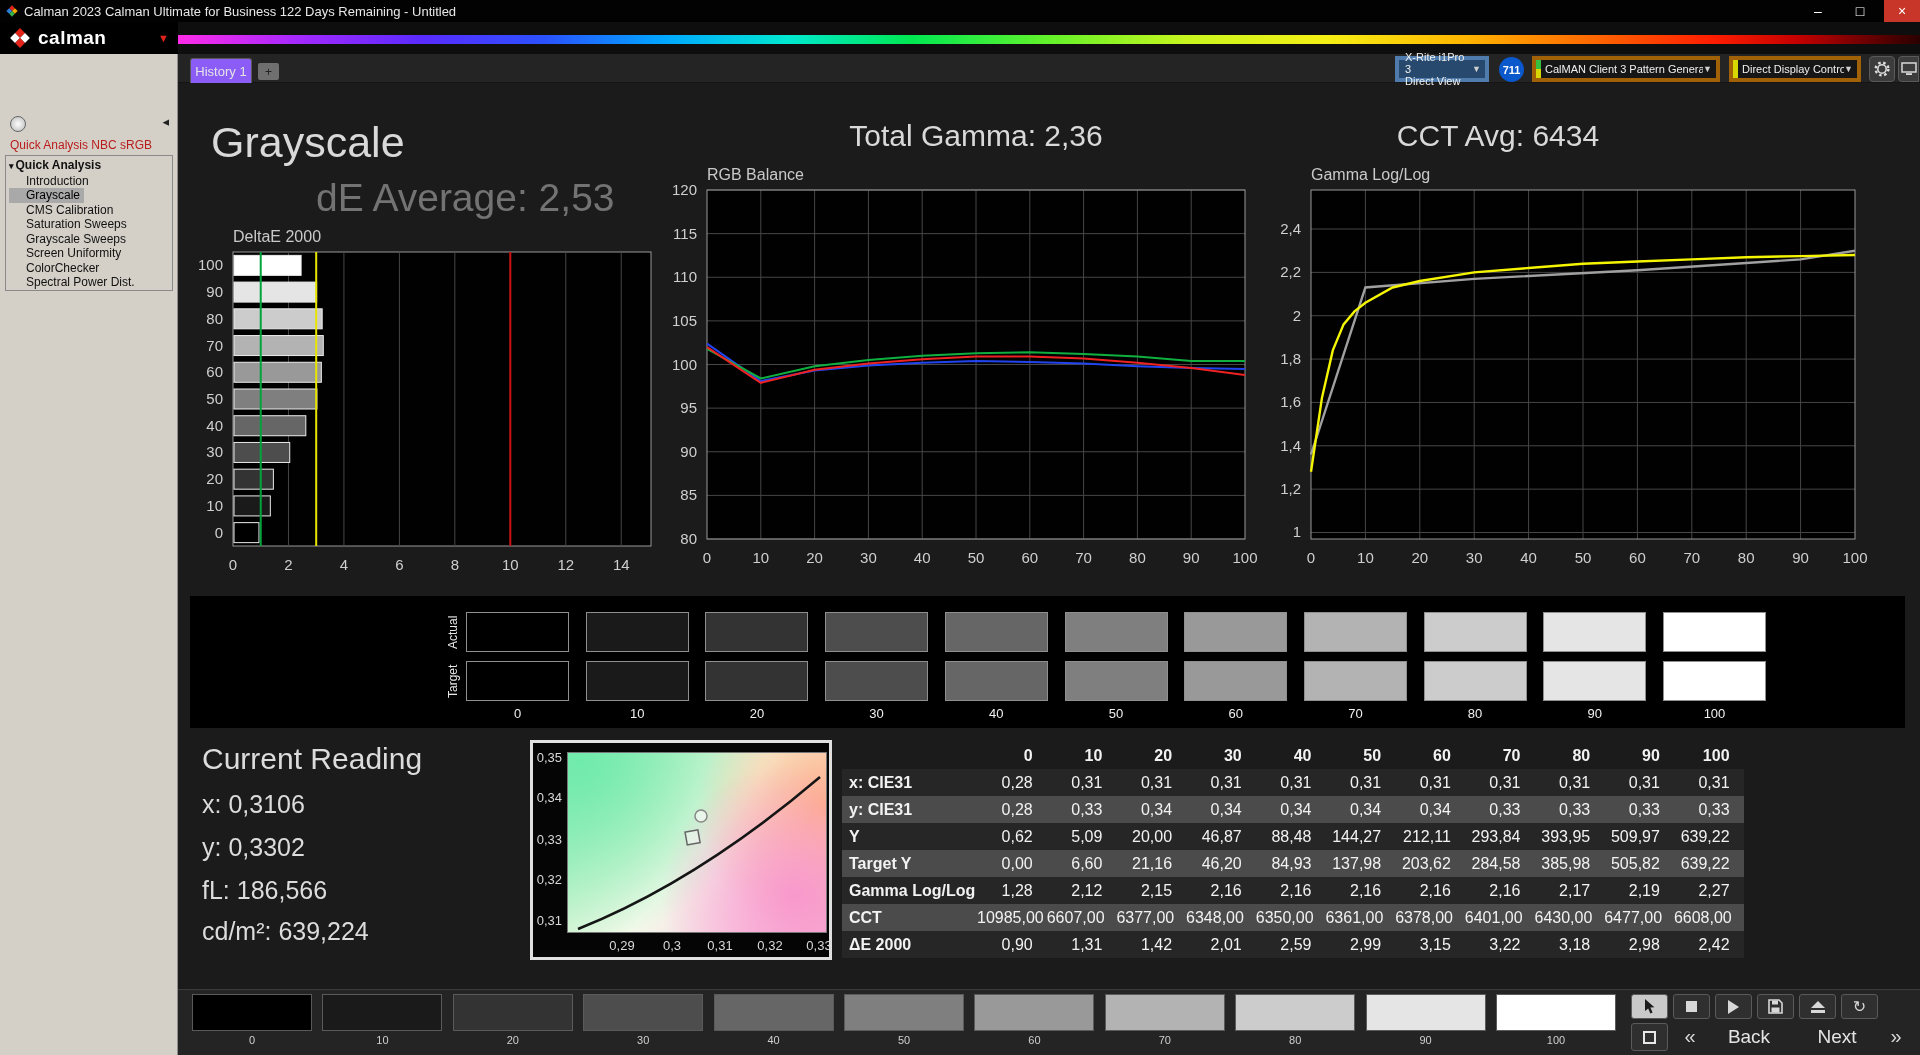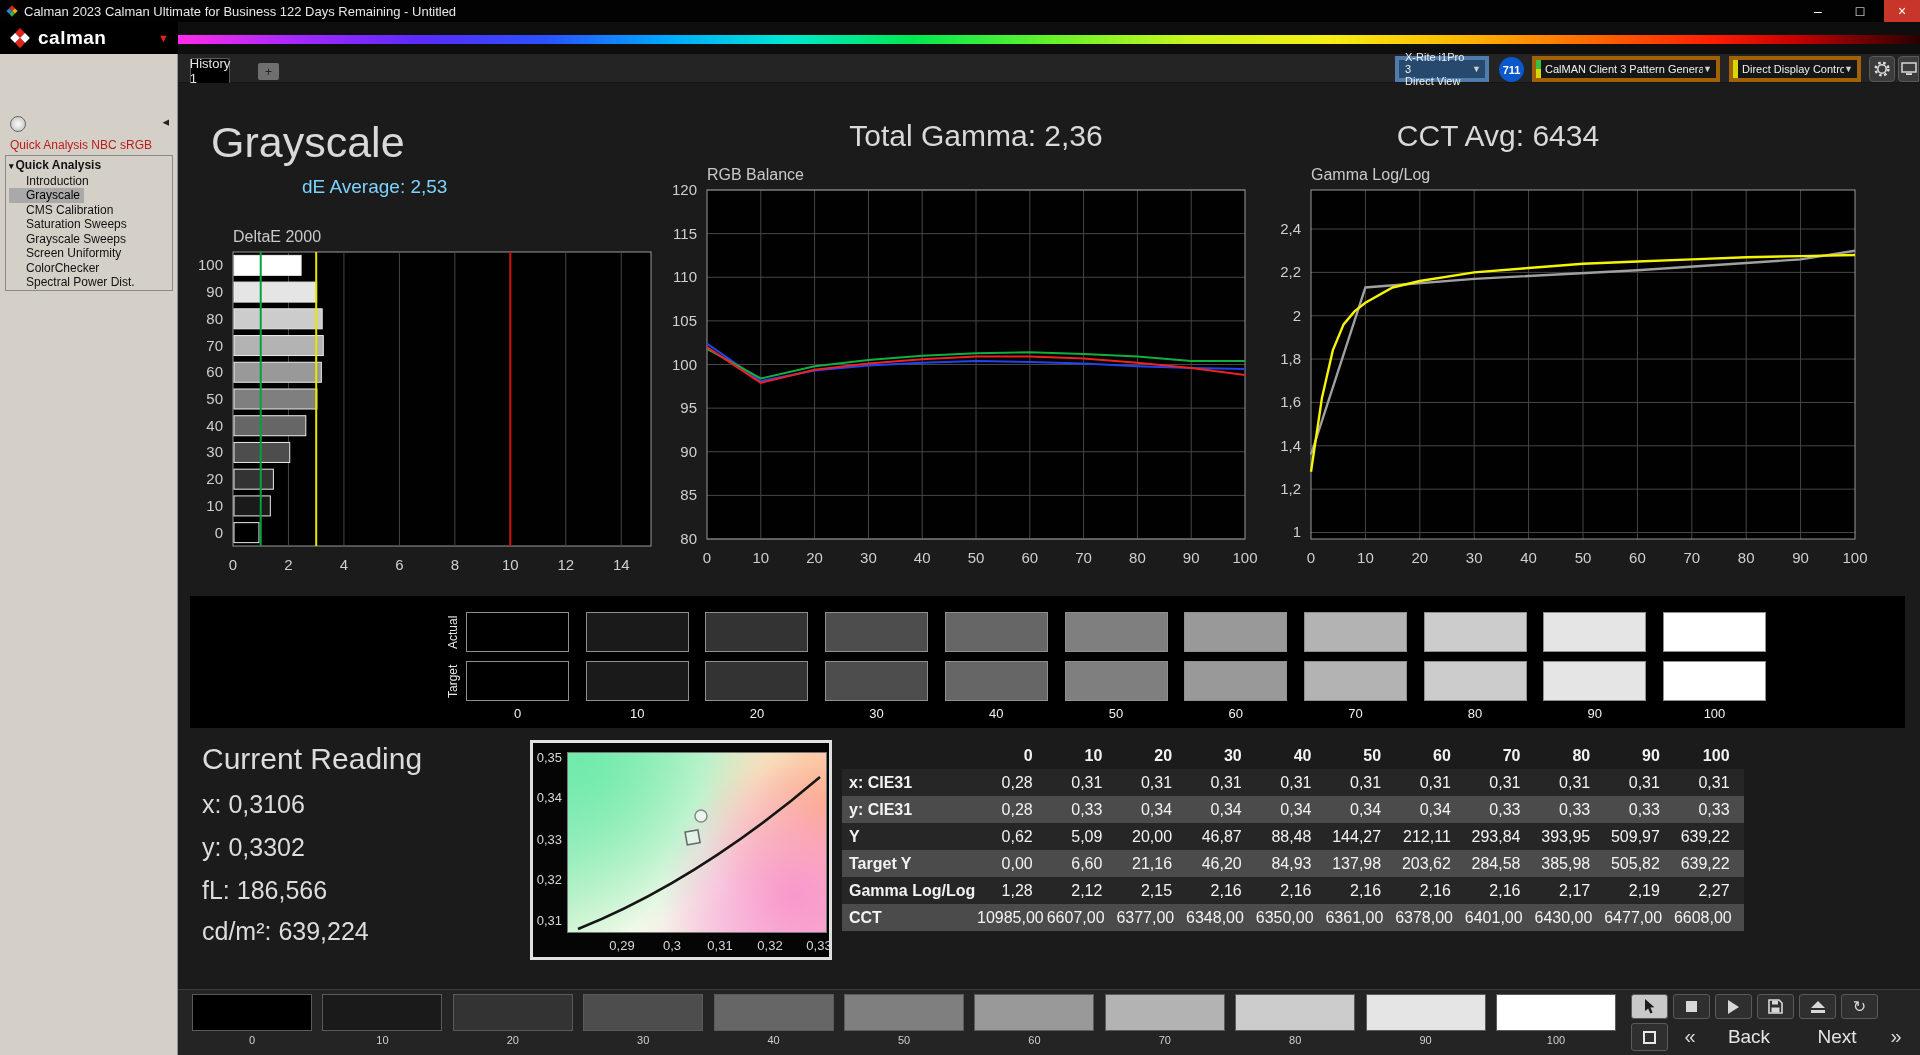--- a/index.html
+++ b/index.html
@@ -15,21 +15,21 @@
   
   #logo-box{position:absolute;left:0;top:22px;width:178px;height:32px;background:#000;display:flex;align-items:center;gap:7px;padding:0 9px}
   #logo-box .wordmark{color:#fff;font-weight:bold;font-size:19px;letter-spacing:.5px}
   #logo-arrow{margin-left:auto;color:#e2231a;font-size:11px}
   #rainbow-zone{position:absolute;left:178px;top:22px;width:1742px;height:32px;background:#0e0e0e}
   #rainbow{position:absolute;left:0;top:13px;width:100%;height:9px;
     background:linear-gradient(90deg,#ff2ce8 0%,#a329ff 7%,#5a2bff 14%,#2b51ff 21%,#00a8ff 28%,#00e8d0 35%,#00e853 42%,#63f22a 50%,#c8f51e 58%,#f5ef14 66%,#ffb400 74%,#ff6a00 81%,#ff1e00 88%,#c40000 93%,#6a0000 97%,#2a0000 100%)}
 
   
   #tabbar{position:absolute;left:178px;top:54px;width:1742px;height:29px;background:#242424;border-bottom:1px solid #151515}
-  #tab-history{position:absolute;left:12px;top:4px;width:40px;height:25px;background:#000000;border:1px solid #5a5a5a;border-bottom:none;border-radius:3px 3px 0 0;font-size:13px;color:#e4e4e4;display:flex;align-items:center;justify-content:center}
+  #tab-history{position:absolute;left:12px;top:4px;width:62px;height:25px;background:#8b5cf6;border:1px solid #5a5a5a;border-bottom:none;border-radius:3px 3px 0 0;font-size:13px;color:#e4e4e4;display:flex;align-items:center;justify-content:center}
   #tab-add{position:absolute;left:80px;top:9px;width:21px;height:17px;background:#6f6f6f;border-radius:2px;font-size:12px;color:#222;display:flex;align-items:center;justify-content:center}
 
   
   .meter{position:absolute;top:56px;height:26px;background:#161616;border:4px solid #a16207;color:#f0f0f0;font-size:11px;display:flex;align-items:center}
   .meter .strip{width:5px;height:100%;flex:0 0 5px}
   .meter .mlabel{padding:0 4px;white-space:nowrap;overflow:hidden}
   .meter .arrow{margin-left:auto;padding-right:4px;font-size:9px;color:#cfcfcf}
   #meter-device{left:1395px;width:94px;background:#27496d;border-color:#4f7cad}
   #meter-device .two{line-height:12px;padding-left:6px;font-size:11px}
   #meter-badge{position:absolute;left:1499px;top:57px;width:25px;height:25px;border-radius:50%;background:#0a58cc;color:#fff;font-size:11px;font-weight:bold;display:flex;align-items:center;justify-content:center}
@@ -47,21 +47,21 @@
   #sb-collapse{position:absolute;right:8px;top:60px;font-size:13px;color:#222}
   #workspace-title{position:absolute;left:10px;top:84px;font-size:12px;color:#b91c1c;white-space:nowrap}
   #tree-box{position:absolute;left:5px;top:101px;width:168px;height:136px;border:1px solid #8a8a8a;background:#d4d0c8;padding:2px 0 0 3px;overflow:hidden}
   #tree-root{font-size:12px;font-weight:bold;line-height:14.5px}
   #tree-root .expander{font-size:9px;margin-right:2px}
   .tree-item{font-size:12px;line-height:14.5px;padding-left:17px;white-space:nowrap;cursor:default}
   .tree-item.selected{background:#a9a9a9;width:fit-content;padding-right:4px;color:#000}
 
   
   #h-grayscale{position:absolute;left:211px;top:118px;font-size:43px;color:#d9d9d9}
-  #h-deavg{position:absolute;left:302px;top:176px;font-size:19px;color:#7dd3fc}
+  #h-deavg{position:absolute;left:316px;top:176px;font-size:39px;color:#737373}
   #h-gamma{position:absolute;left:826px;top:119px;width:300px;text-align:center;font-size:30px;color:#d9d9d9}
   #h-cct{position:absolute;left:1348px;top:119px;width:300px;text-align:center;font-size:30px;color:#d9d9d9}
   .chart-subtitle{position:absolute;font-size:16px;color:#c9c9c9;}
   #t-deltae{left:233px;top:228px;width:418px}
   #t-rgb{left:707px;top:166px;width:538px}
   #t-gammalog{left:1311px;top:166px;width:544px}
   .chartsvg{position:absolute;overflow:visible}
   #deltae-svg{left:185px;top:246px}
   #rgb-svg{left:659px;top:186px}
   #gamma-svg{left:1263px;top:186px}
@@ -512,20 +512,34 @@
       <div class="val">6377,00</div>
       <div class="val">6348,00</div>
       <div class="val">6350,00</div>
       <div class="val">6361,00</div>
       <div class="val">6378,00</div>
       <div class="val">6401,00</div>
       <div class="val">6430,00</div>
       <div class="val">6477,00</div>
       <div class="val">6608,00</div>
     </div>
+    <div class="trow dark">
+      <div class="lbl">ΔE 2000</div>
+      <div class="val">0,90</div>
+      <div class="val">1,31</div>
+      <div class="val">1,42</div>
+      <div class="val">2,01</div>
+      <div class="val">2,59</div>
+      <div class="val">2,99</div>
+      <div class="val">3,15</div>
+      <div class="val">3,22</div>
+      <div class="val">3,18</div>
+      <div class="val">2,98</div>
+      <div class="val">2,42</div>
+    </div>
   </div>
 
 <div id="bottom-band">
   <div id="patch-bar">
       <div class="patch-cell" style="left: 2px;">
         <div class="patch" style="background: rgb(0, 0, 0);"></div>
         <div class="patch-label">0</div>
       </div>
       <div class="patch-cell" style="left: 132.4px;">
         <div class="patch" style="background: rgb(26, 26, 26);"></div>

